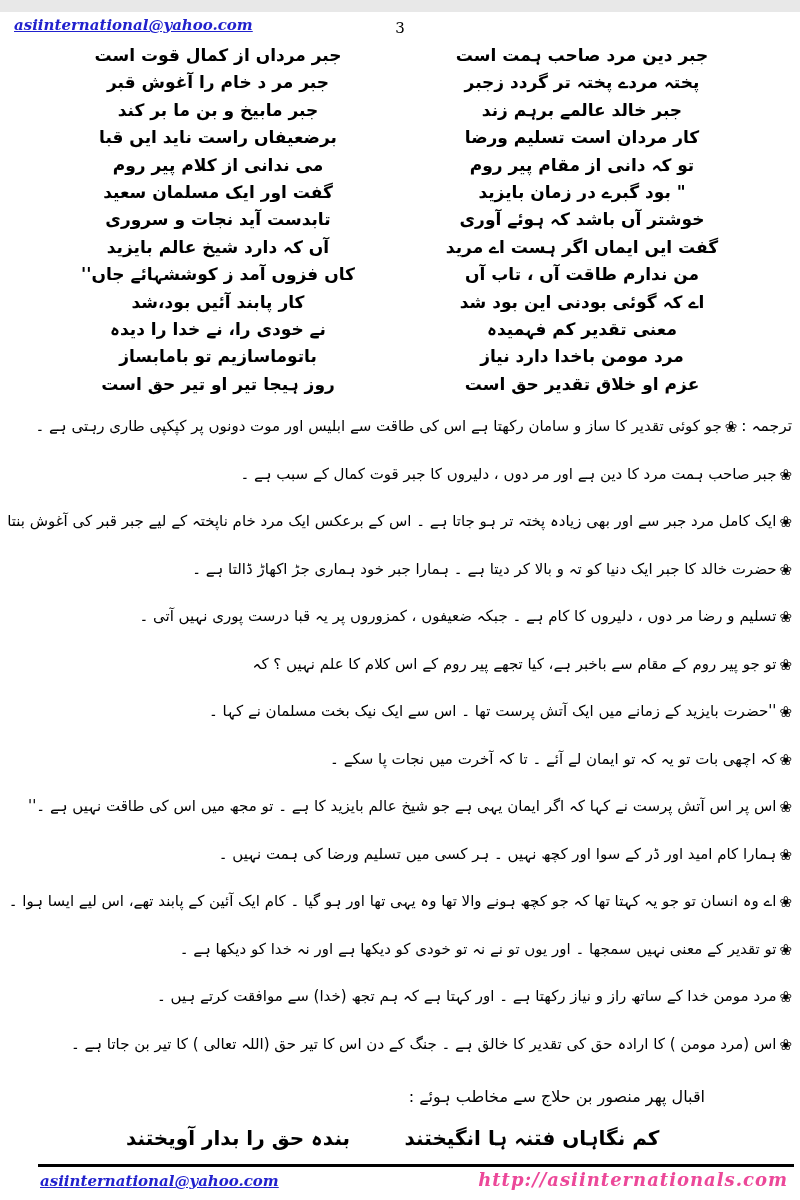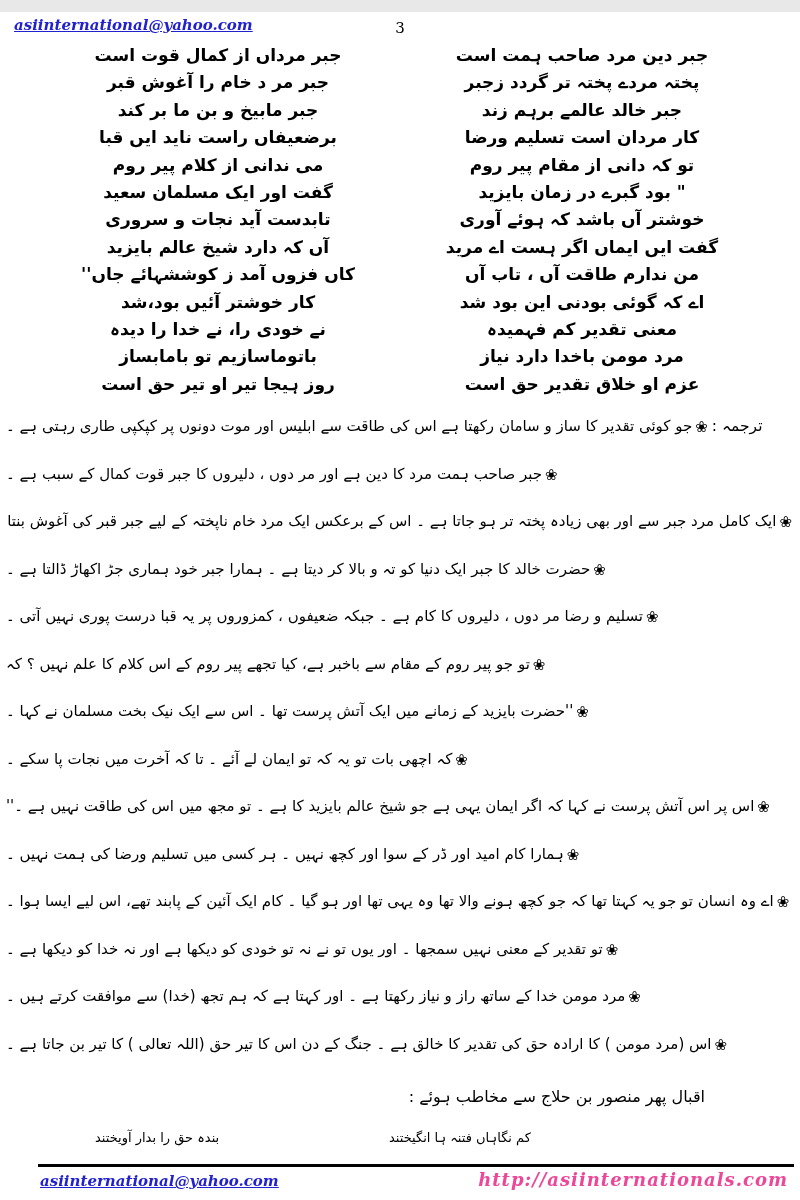--- a/index.html
+++ b/index.html
@@ -23,38 +23,38 @@
     position:absolute;top:30px;left:40px;width:720px;direction:rtl;
     display:grid;grid-template-columns:1fr 1fr;column-gap:8px;
   }
   .poem .v{
     height:27.4px;line-height:27.4px;text-align:center;white-space:nowrap;
     font-size:17px;font-weight:bold;
   }
   
   .prose{position:absolute;top:391px;right:8px;left:6px;direction:rtl;}
   .para{
-    height:47.5px;line-height:47.5px;text-align:left;white-space:nowrap;
+    height:47.5px;line-height:47.5px;text-align:right;white-space:nowrap;
     overflow:hidden;font-size:15px;
   }
   .plabel{font-size:15.5px;margin-left:4px;}
   .orn{font-size:15px;margin-left:3px;position:relative;top:1px;}
   
   .closing{
     position:absolute;top:1072px;right:95px;left:10px;direction:rtl;
     text-align:right;white-space:nowrap;font-size:16px;line-height:26px;
   }
   
   .couplet{
     position:absolute;top:1112px;left:95px;width:580px;direction:rtl;
     display:grid;grid-template-columns:1fr 1fr;column-gap:8px;
   }
   .couplet .v{
-    height:28px;line-height:28px;text-align:left;white-space:nowrap;
-    font-size:13px;font-weight:normal;
+    height:28px;line-height:28px;text-align:center;white-space:nowrap;
+    font-size:20px;font-weight:bold;
   }
   
   .rule{position:absolute;top:1152px;left:38px;right:6px;border-top:3px solid #000;}
   .ftr-email{
     position:absolute;top:1160px;left:40px;direction:ltr;
     font-family:"DejaVu Serif",serif;font-style:italic;font-weight:bold;
     font-size:15px;color:#2121cd;text-decoration:underline;cursor:pointer;
   }
   .ftr-site{
     position:absolute;top:1157px;right:12px;direction:ltr;
@@ -83,21 +83,21 @@
     <div class="v">می ندانی از کلام پیر روم</div>
     <div class="v">" بود گبرے در زمان بایزید</div>
     <div class="v">گفت اور ایک مسلمان سعید</div>
     <div class="v">خوشتر آں باشد کہ ہوئے آوری</div>
     <div class="v">تابدست آید نجات و سروری</div>
     <div class="v">گفت ایں ایماں اگر ہست اے مرید</div>
     <div class="v">آں کہ دارد شیخ عالم بایزید</div>
     <div class="v">من ندارم طاقت آں ، تاب آں</div>
     <div class="v">کاں فزوں آمد ز کوششہائے جاں''</div>
     <div class="v">اے کہ گوئی بودنی این بود شد</div>
-    <div class="v">کار خوشتر آئیں بود،شد</div>
+    <div class="v">کار پابند آئیں بود،شد</div>
     <div class="v">معنی تقدیر کم فہمیدہ</div>
     <div class="v">نے خودی را، نے خدا را دیدہ</div>
     <div class="v">مرد مومن باخدا دارد نیاز</div>
     <div class="v">باتوماسازیم تو بامابساز</div>
     <div class="v">عزم او خلاق تقدیر حق است</div>
     <div class="v">روز ہیجا تیر او تیر حق است</div>
   </div>
 
   <div class="prose">
     <div class="para">

